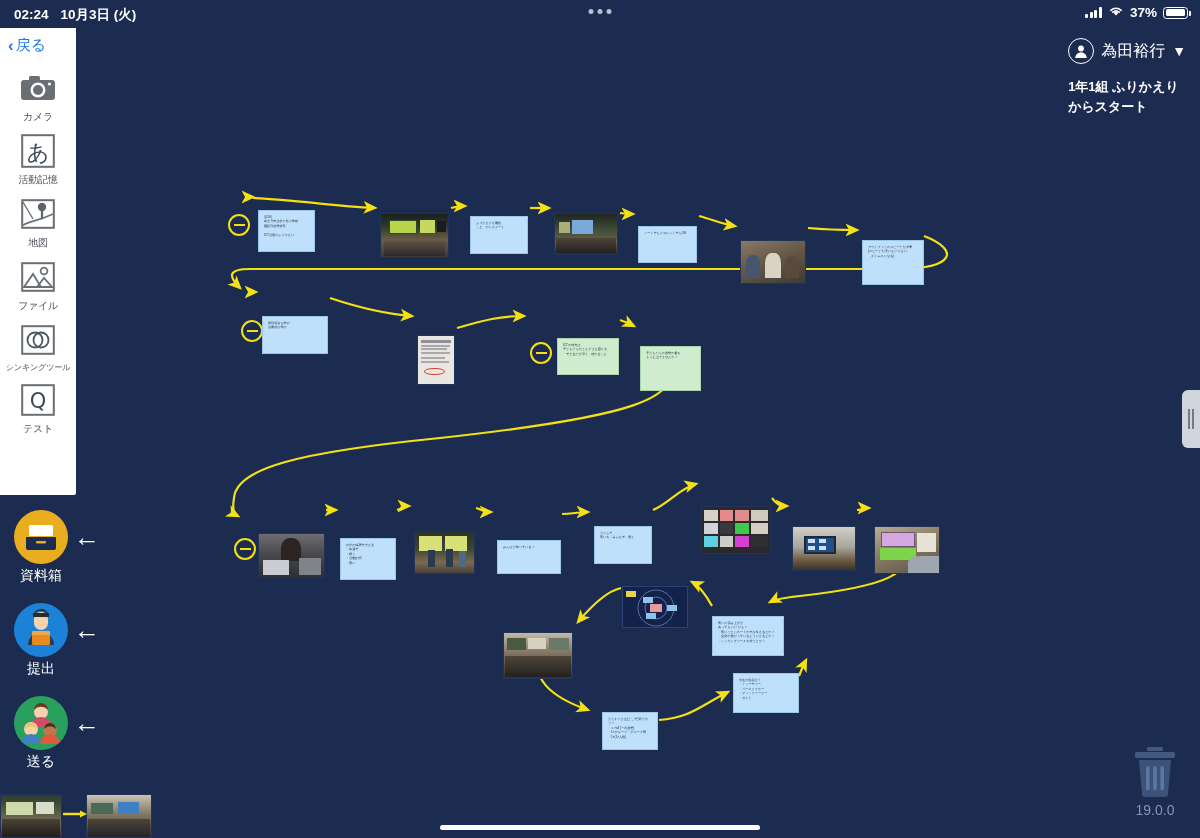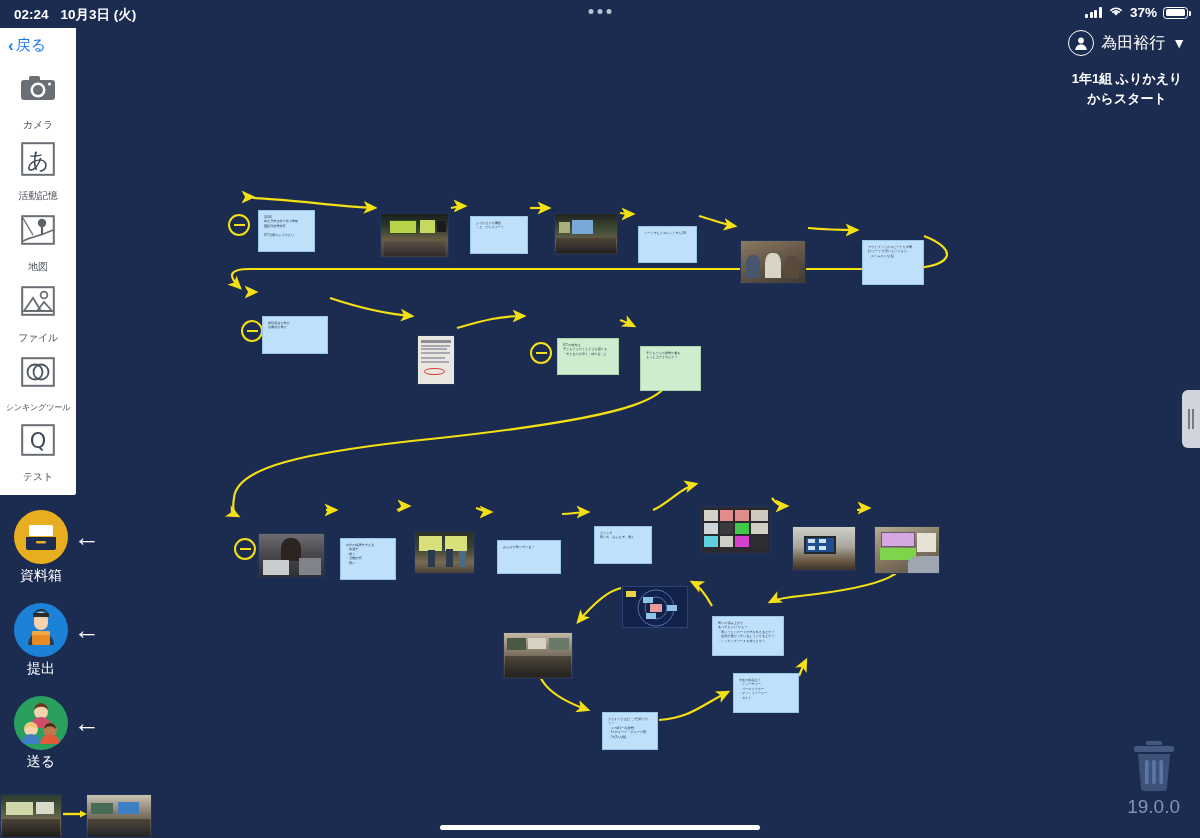--- a/index.html
+++ b/index.html
@@ -37,21 +37,21 @@
     background: #ffffff; border-bottom-right-radius: 2px;
   }
   .back-btn { display: flex; align-items: center; gap: 2px; color: #1b7ae4; font-size: 15px; padding: 8px 0 6px 8px; font-weight: 500; cursor: pointer; }
   .back-btn .chev { font-size: 17px; line-height: 1; font-weight: 700; }
   .tool { display: flex; flex-direction: column; align-items: center; margin-top: 7px; cursor: pointer; }
   .tool .glyph {
     width: 40px; height: 40px; display: flex; align-items: center; justify-content: center;
     color: #5c6066;
   }
   .tool .glyph svg { display: block; }
-  .tool .lbl { font-size: 10px; color: #4a4f57; margin-top: 10px; letter-spacing: -0.3px; white-space: nowrap; }
+  .tool .lbl { font-size: 10px; color: #4a4f57; margin-top: 2px; letter-spacing: -0.3px; white-space: nowrap; }
   .tool .lbl.tiny { font-size: 8.2px; }
 
   
   .circ-group { position: absolute; left: 14px; }
   .circ-row { display: flex; align-items: center; gap: 6px; }
   .circ { width: 54px; height: 54px; border-radius: 50%; position: relative; cursor: pointer; overflow: hidden; }
   .circ.box { background: #e8ae20; }
   .circ.submit { background: #1c82d8; }
   .circ.send { background: #2aa05f; }
   .circ-lbl { color: #fff; font-size: 14px; text-align: center; width: 54px; margin-top: 3px; }
@@ -68,39 +68,39 @@
   .photo { position: absolute; background-size: cover; background-position: center; border: 1px solid #22335a; }
   .node-circle {
     position: absolute; width: 22px; height: 22px; border-radius: 50%;
     border: 2px solid #f5e013; display: flex; align-items: center; justify-content: center;
   }
   .node-circle i { display: block; width: 11px; height: 2px; background: #f5e013; }
   .mini-canvas { position: absolute; background: #13224a; border: 1px solid #2d4274; }
   svg.links { position: absolute; left: 0; top: 0; width: 1200px; height: 810px; pointer-events: none; }
 
   
-  .userblock { position: absolute; right: 14px; top: 30px; text-align: center; color: #fff; }
+  .userblock { position: absolute; right: 14px; top: 38px; text-align: left; color: #fff; }
   .user-row { display: flex; align-items: center; justify-content: flex-end; gap: 7px; cursor: pointer; }
   .avatar { width: 26px; height: 26px; border-radius: 50%; border: 1.8px solid #fff; display:flex; align-items:center; justify-content:center; }
   .user-name { font-size: 16px; }
   .caret { font-size: 14px; }
   .class-line { font-size: 13px; font-weight: bold; margin-top: 14px; }
   .school-line { font-size: 13px; font-weight: bold; margin-top: 2px; }
 
   
   .drawer {
     position: absolute; right: 0; top: 390px; width: 18px; height: 58px;
     background: #cfd4dd; border-radius: 6px 0 0 6px;
     display: flex; align-items: center; justify-content: center; gap: 2.5px; cursor: pointer;
   }
   .drawer i { width: 2px; height: 20px; background: #76797f; display: block; }
 
   
   .trash-wrap { position: absolute; right: 20px; bottom: 20px; text-align: center; }
-  .version { color: #8694b4; font-size: 19px; margin-top: 0; }
+  .version { color: #8694b4; font-size: 14px; margin-top: 0; }
 
   
   .filmstrip { position: absolute; left: 0; bottom: 0; height: 44px; width: 200px; }
   .fs-thumb { position: absolute; bottom: 0; height: 44px; border: 1px solid #22335a; background-size: cover; background-position: center; }
   .home-indicator { position: absolute; left: 50%; bottom: 8px; transform: translateX(-50%); width: 320px; height: 5px; background: #fff; border-radius: 3px; }
 </style>
 </head>
 <body>
 
 <div id="app">

